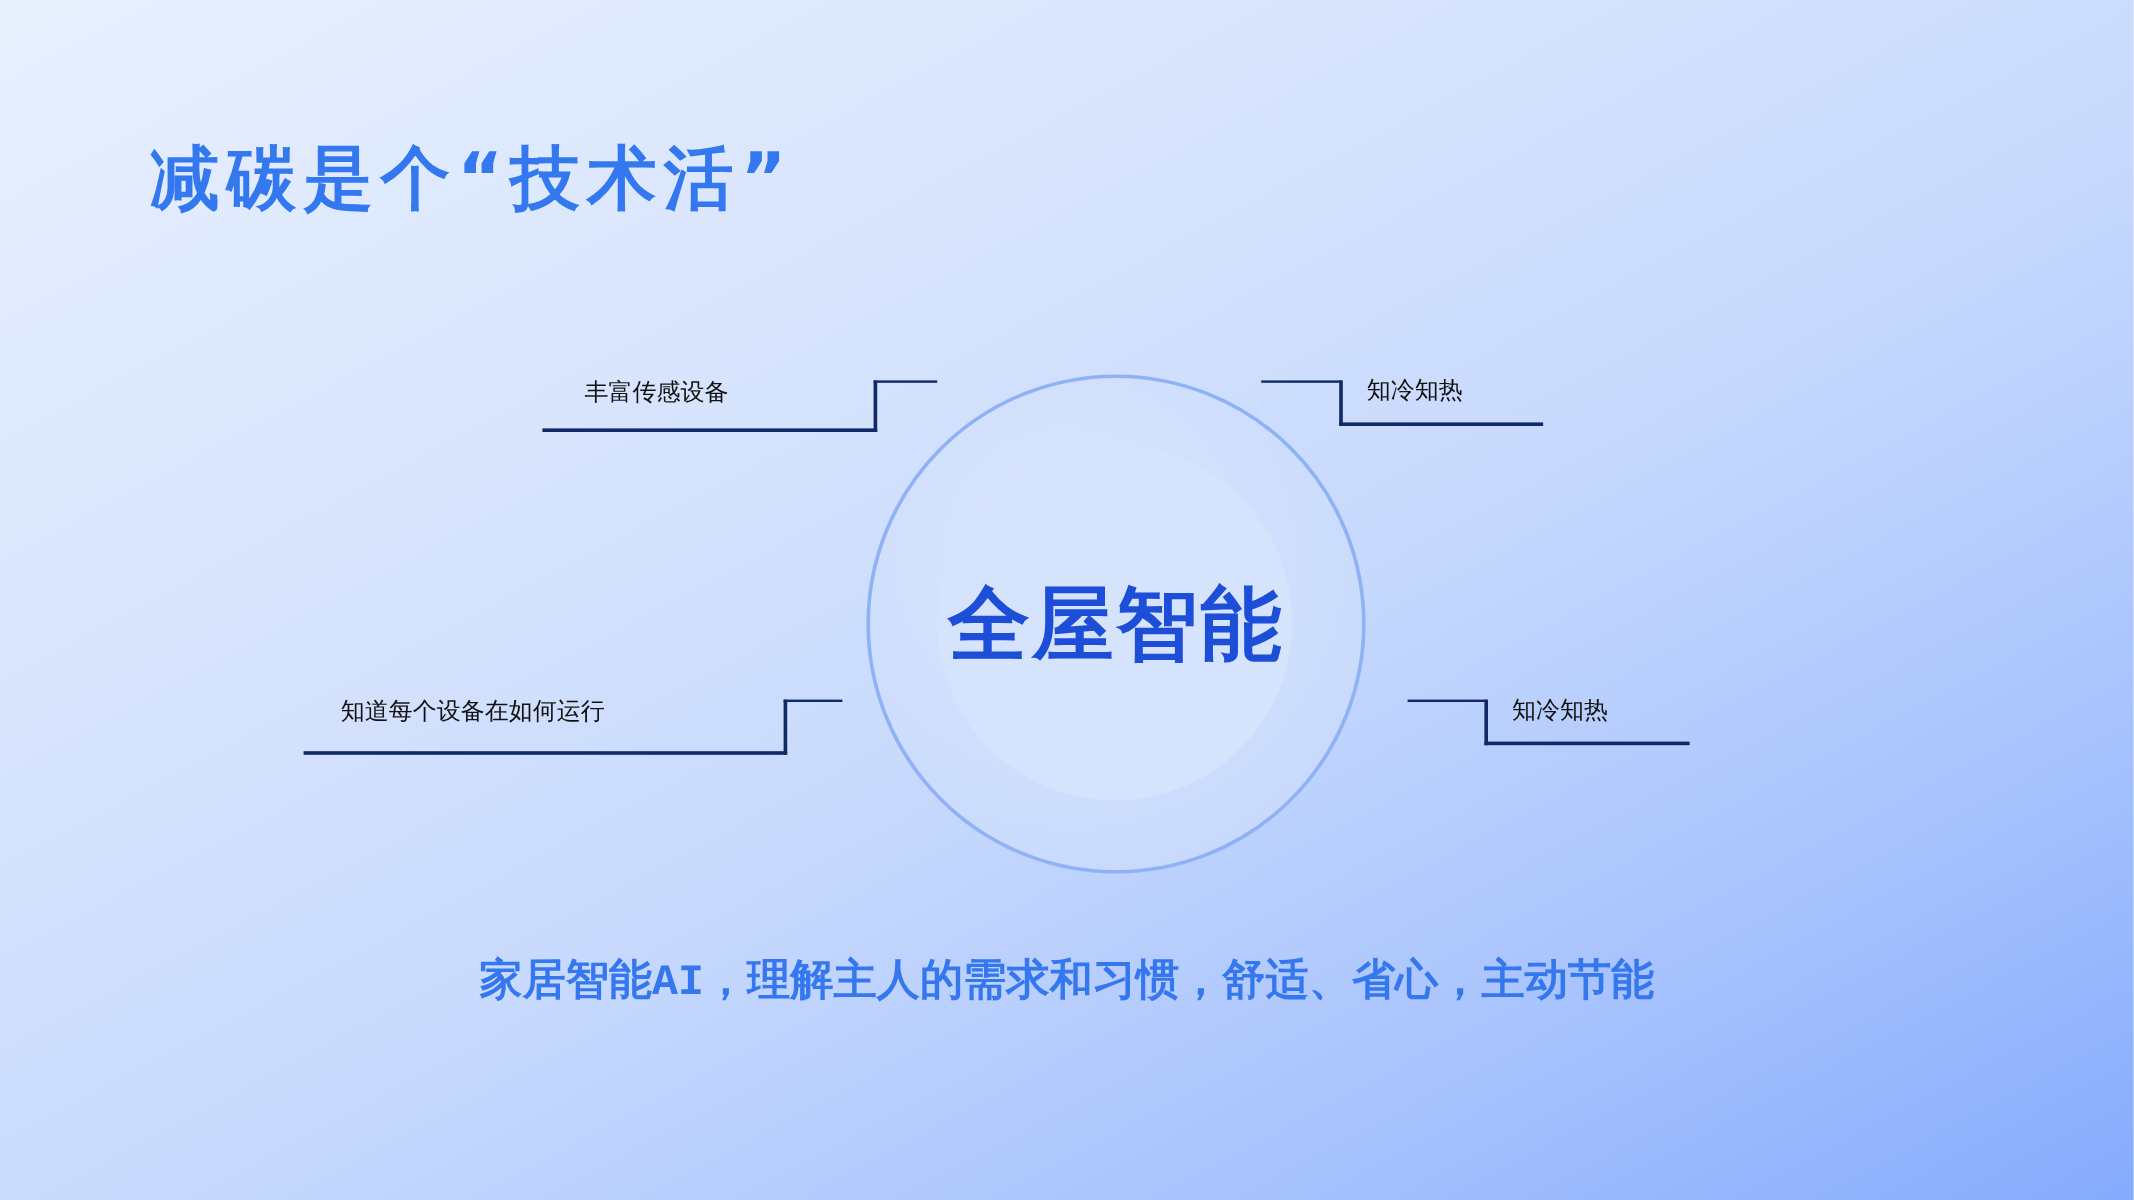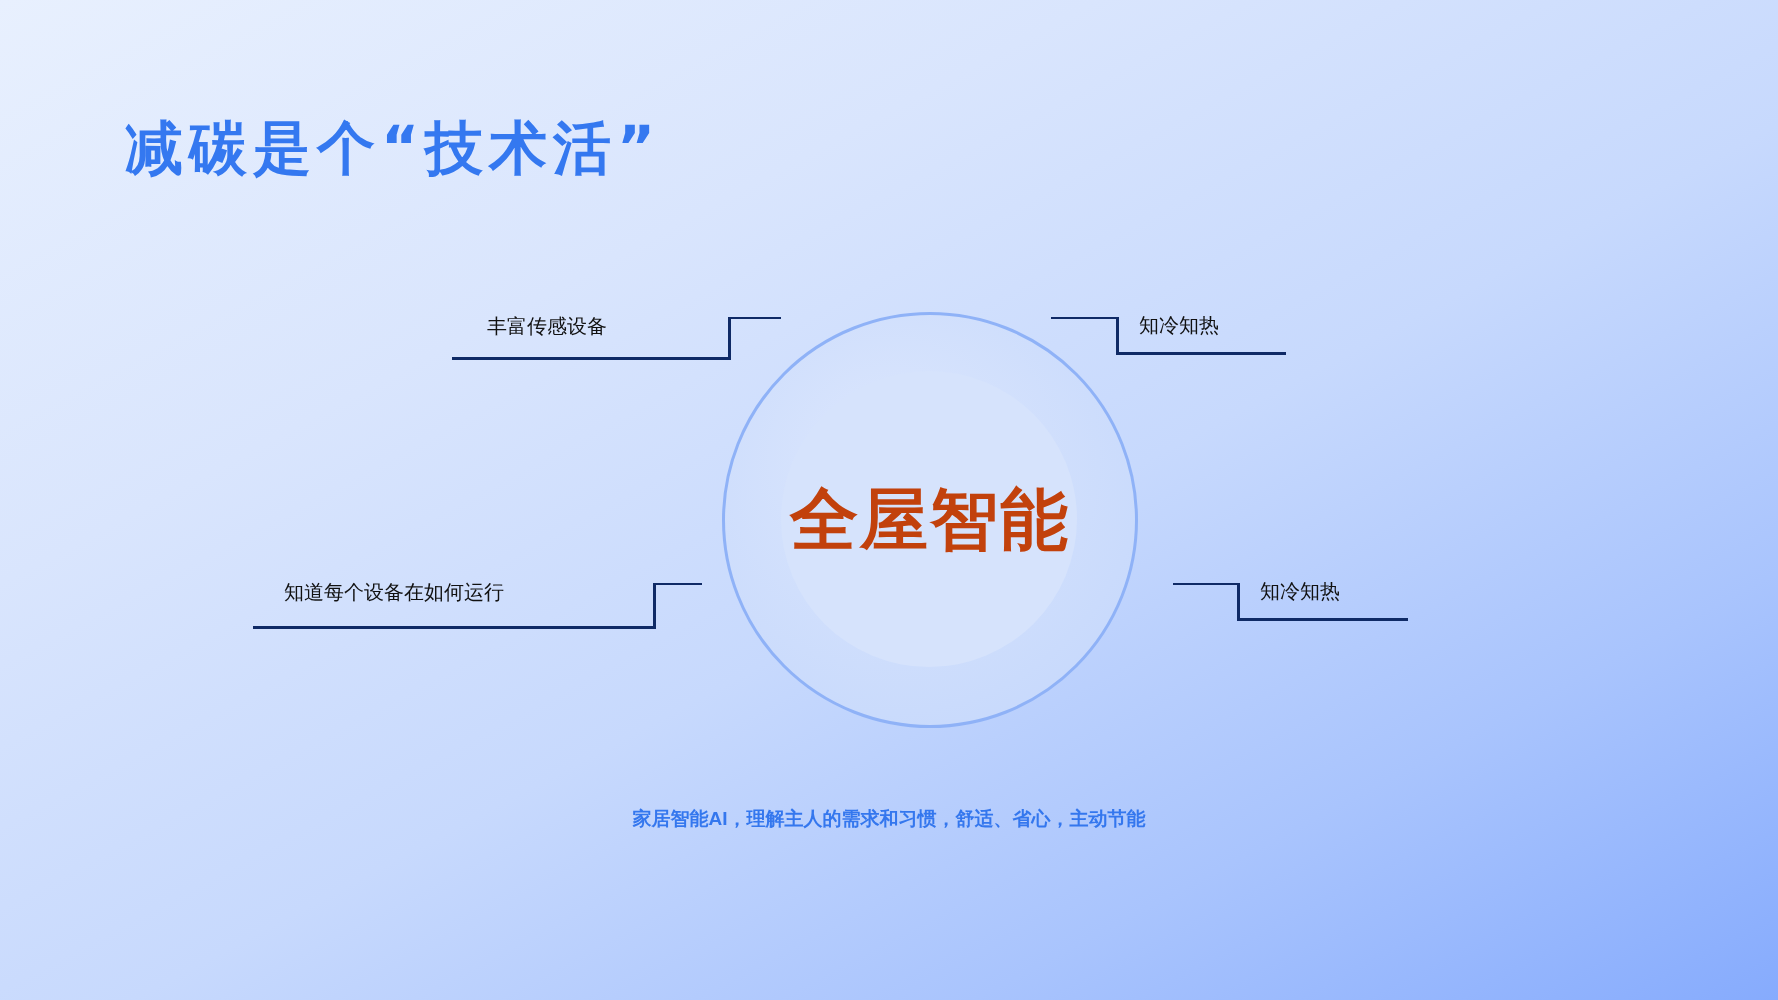--- a/index.html
+++ b/index.html
@@ -18,30 +18,30 @@
     border-radius: 50%; border: 3px solid #8fb2f7;
     background: radial-gradient(circle at 40% 35%, #dbe6fd 0%, #cadbfc 70%, #c3d6fc 100%);
   }
   .inner-circle {
     position: absolute; left: 781px; top: 371px; width: 296px; height: 296px;
     border-radius: 50%; background: #d6e3fc;
   }
   .center-label {
     position: absolute; left: 722px; top: 312px; width: 416px; height: 416px;
     display: flex; align-items: center; justify-content: center;
-    font-size: 68px; font-weight: bold; color: #c2410c; letter-spacing: 2px;
+    font-size: 68px; font-weight: bold; color: #1d4ed8; letter-spacing: 2px;
   }
   .feature {
     position: absolute; font-size: 20px; color: #111; white-space: nowrap; line-height: 40px;
   }
   .conn { position: absolute; border-color: #0f2a66; border-style: solid; border-width: 0; }
   .tagline {
     position: absolute; left: 0; width: 1778px; top: 798px; text-align: center;
-    font-size: 19px; font-weight: bold; color: #3477ee; line-height: 42px;
-    font-family: Liberation Sans, sans-serif; letter-spacing: 0px;
+    font-size: 36px; font-weight: bold; color: #3477ee; line-height: 42px;
+    font-family: Liberation Mono, monospace; letter-spacing: 0px;
   }
 </style>
 </head>
 <body>
 
 <div>
   <div class="title">减碳是个“技术活”</div>
 
   <div class="outer-circle"></div>
   <div class="inner-circle"></div>

